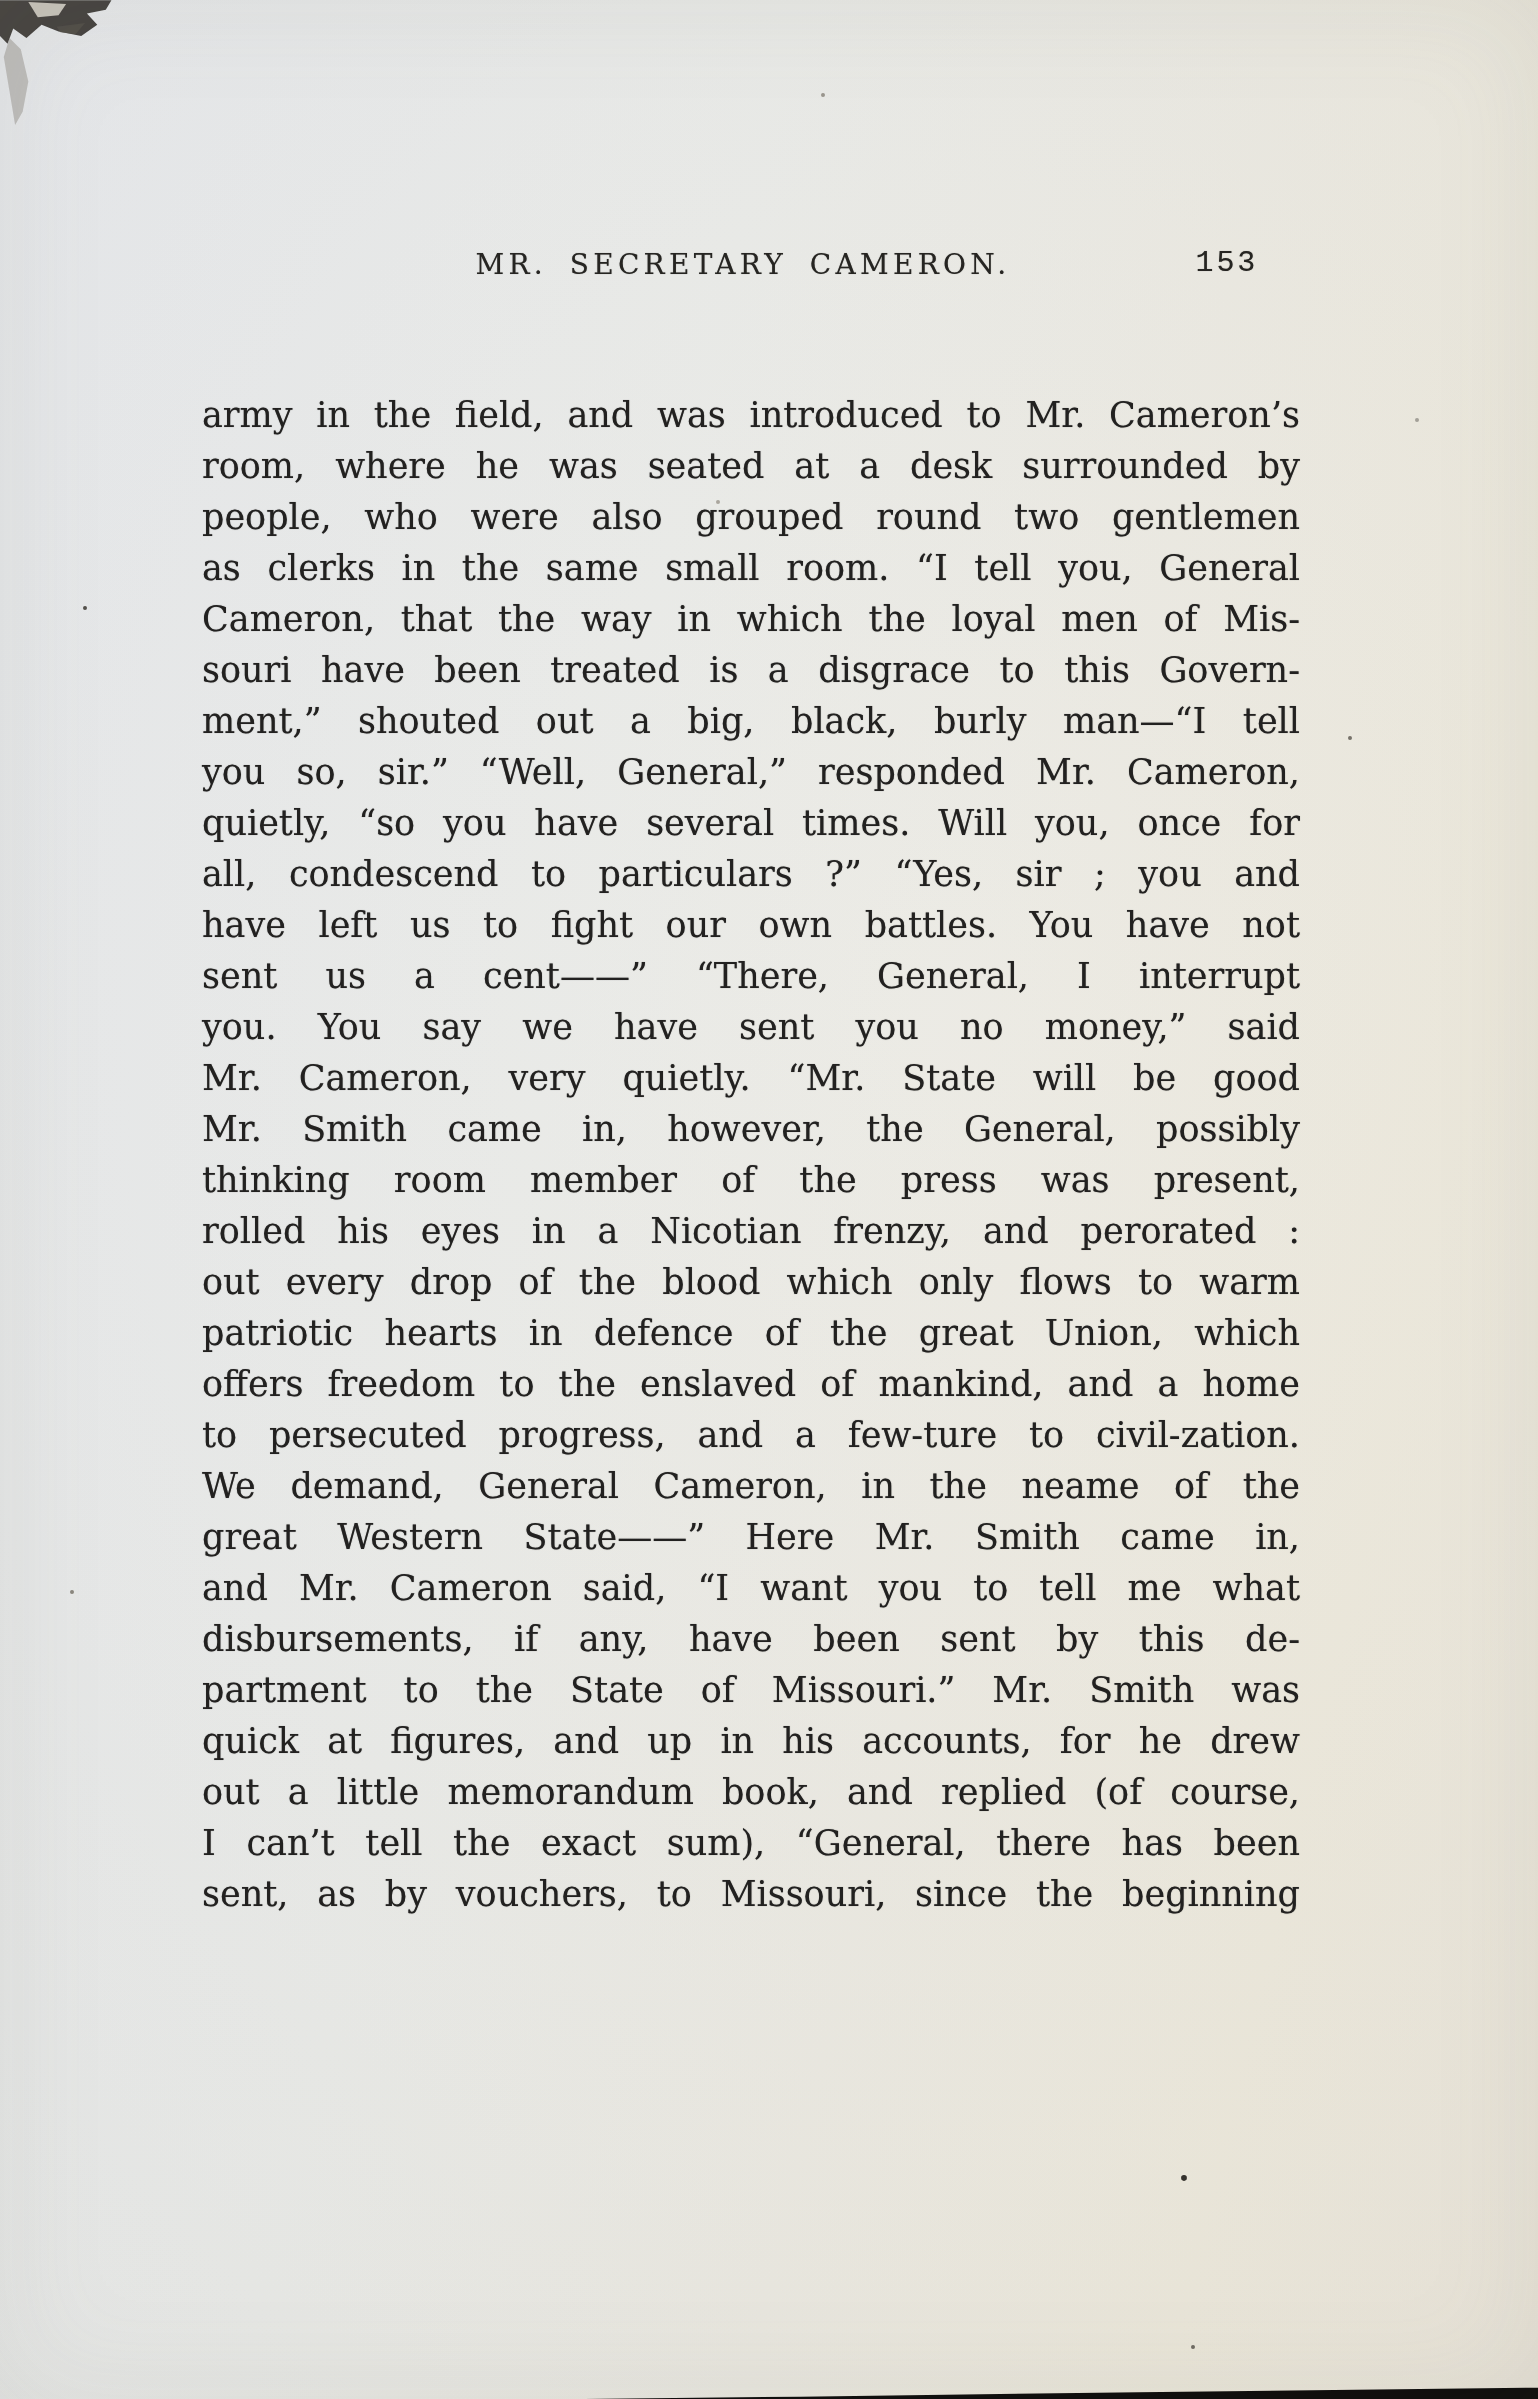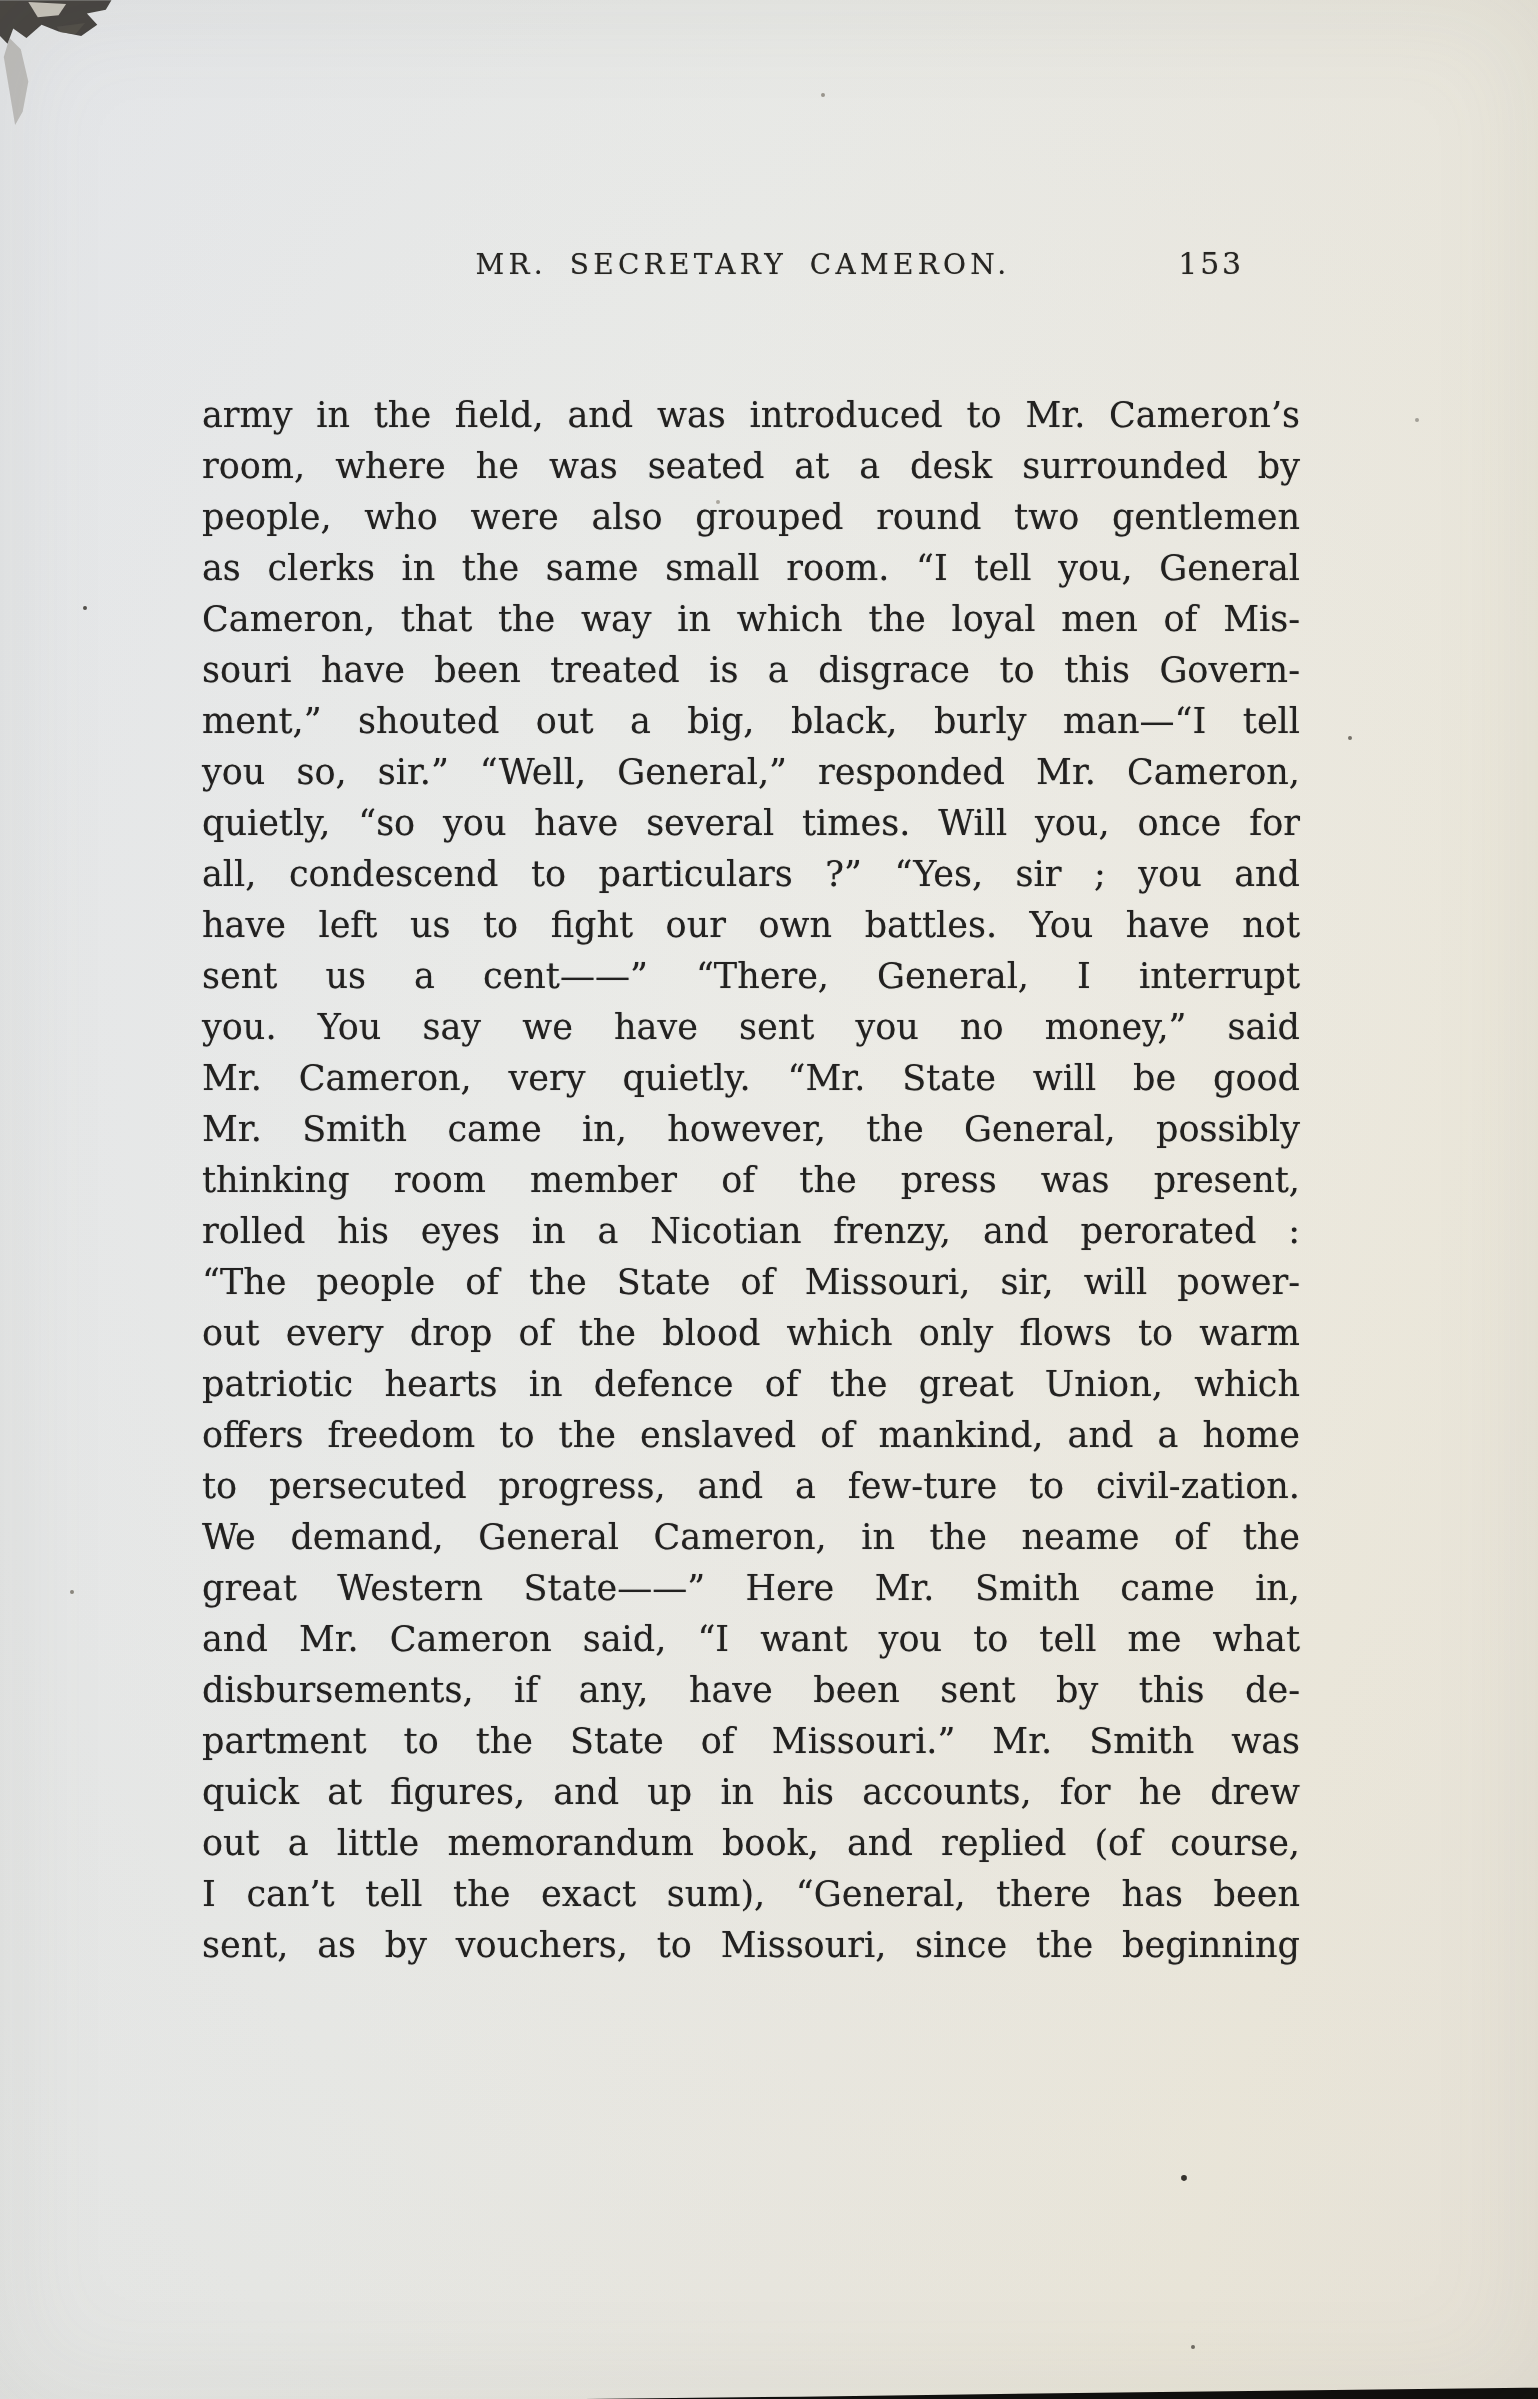--- a/index.html
+++ b/index.html
@@ -34,26 +34,27 @@
     top: 0;
     font-size: 28px;
     letter-spacing: 4.3px;
     word-spacing: 9.5px;
     white-space: nowrap;
     color: #262522;
     text-shadow: 0 0 0.9px rgba(40,38,34,0.45);
   }
   .page-number {
     position: absolute;
-    right: 56px;
+    right: 42px;
     top: -1.9px;
     font-size: 30px;
     letter-spacing: 2.8px;
     color: #262522;
     text-shadow: 0 0 0.9px rgba(40,38,34,0.45);
+    font-family: Liberation Mono, monospace;
   }
   
   .body-text {
     position: absolute;
     left: 202px;
     top: 390px;
     width: 1098px;
   }
   .body-text .line {
     height: 51px;
@@ -136,21 +137,20 @@
       <div class="line">you so, sir.” “Well, General,” responded Mr. Cameron,</div>
       <div class="line">quietly, “so you have several times. Will you, once for</div>
       <div class="line">all, condescend to particulars ?” “Yes, sir ; you and</div>
       <div class="line">have left us to fight our own battles. You have not</div>
       <div class="line">sent us a cent——” “There, General, I interrupt</div>
       <div class="line">you. You say we have sent you no money,” said</div>
       <div class="line">Mr. Cameron, very quietly. “Mr. State will be good</div>
       <div class="line">Mr. Smith came in, however, the General, possibly</div>
       <div class="line">thinking room member of the press was present,</div>
       <div class="line">rolled his eyes in a Nicotian frenzy, and perorated :</div>
-      <div class="line">“The people of the State of Missouri, sir, will power-</div>
       <div class="line">out every drop of the blood which only flows to warm</div>
       <div class="line">patriotic hearts in defence of the great Union, which</div>
       <div class="line">offers freedom to the enslaved of mankind, and a home</div>
       <div class="line">to persecuted progress, and a few-ture to civil-zation.</div>
       <div class="line">We demand, General Cameron, in the neame of the</div>
       <div class="line">great Western State——” Here Mr. Smith came in,</div>
       <div class="line">and Mr. Cameron said, “I want you to tell me what</div>
       <div class="line">disbursements, if any, have been sent by this de-</div>
       <div class="line">partment to the State of Missouri.” Mr. Smith was</div>
       <div class="line">quick at figures, and up in his accounts, for he drew</div>

